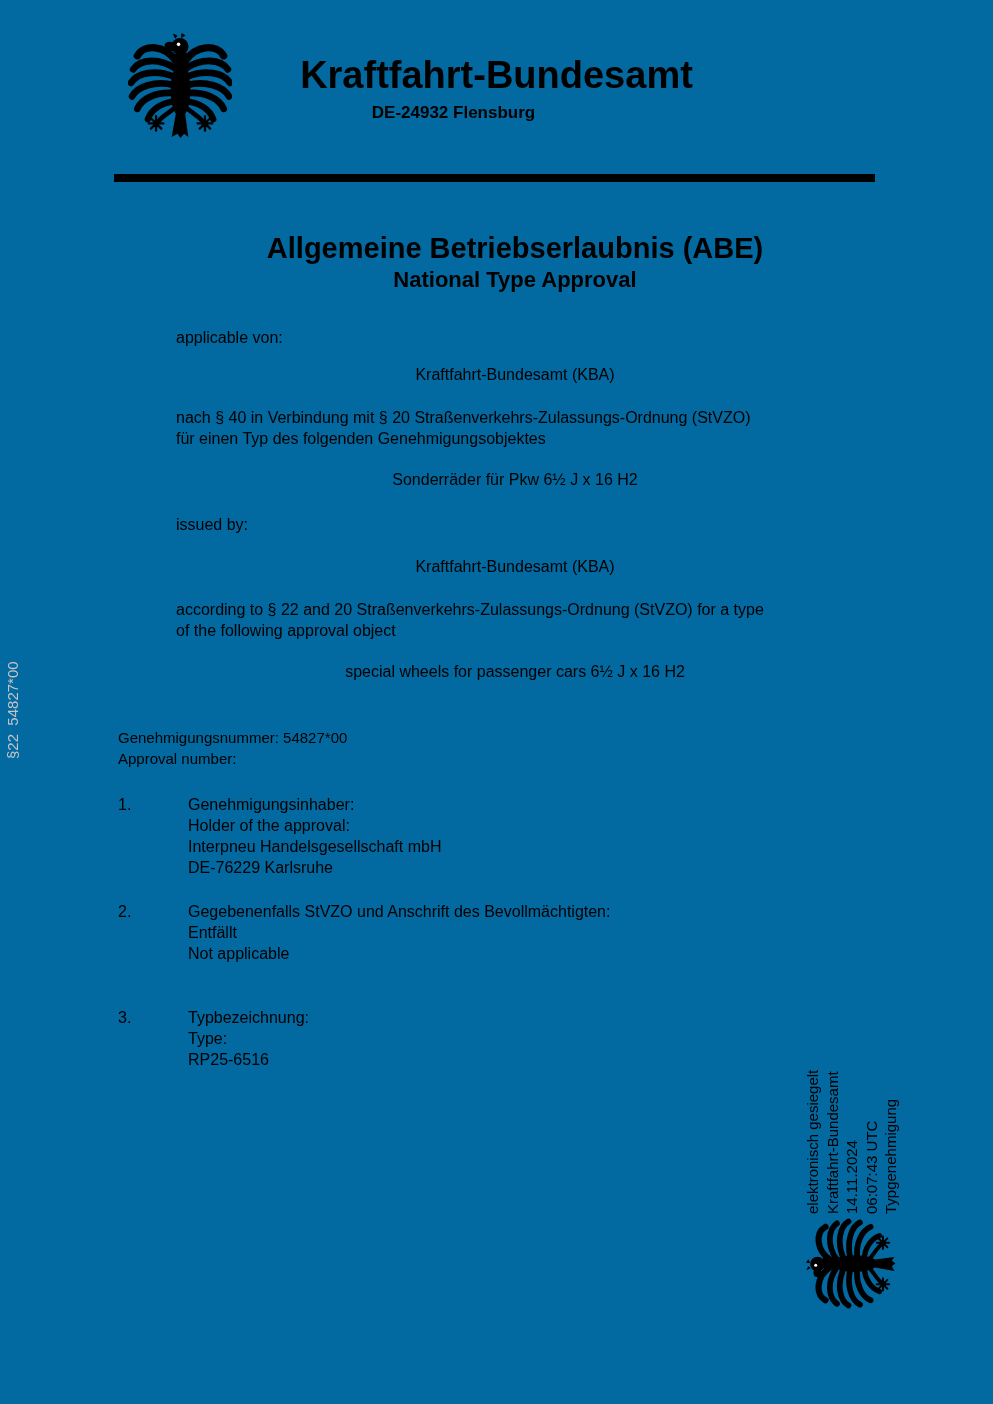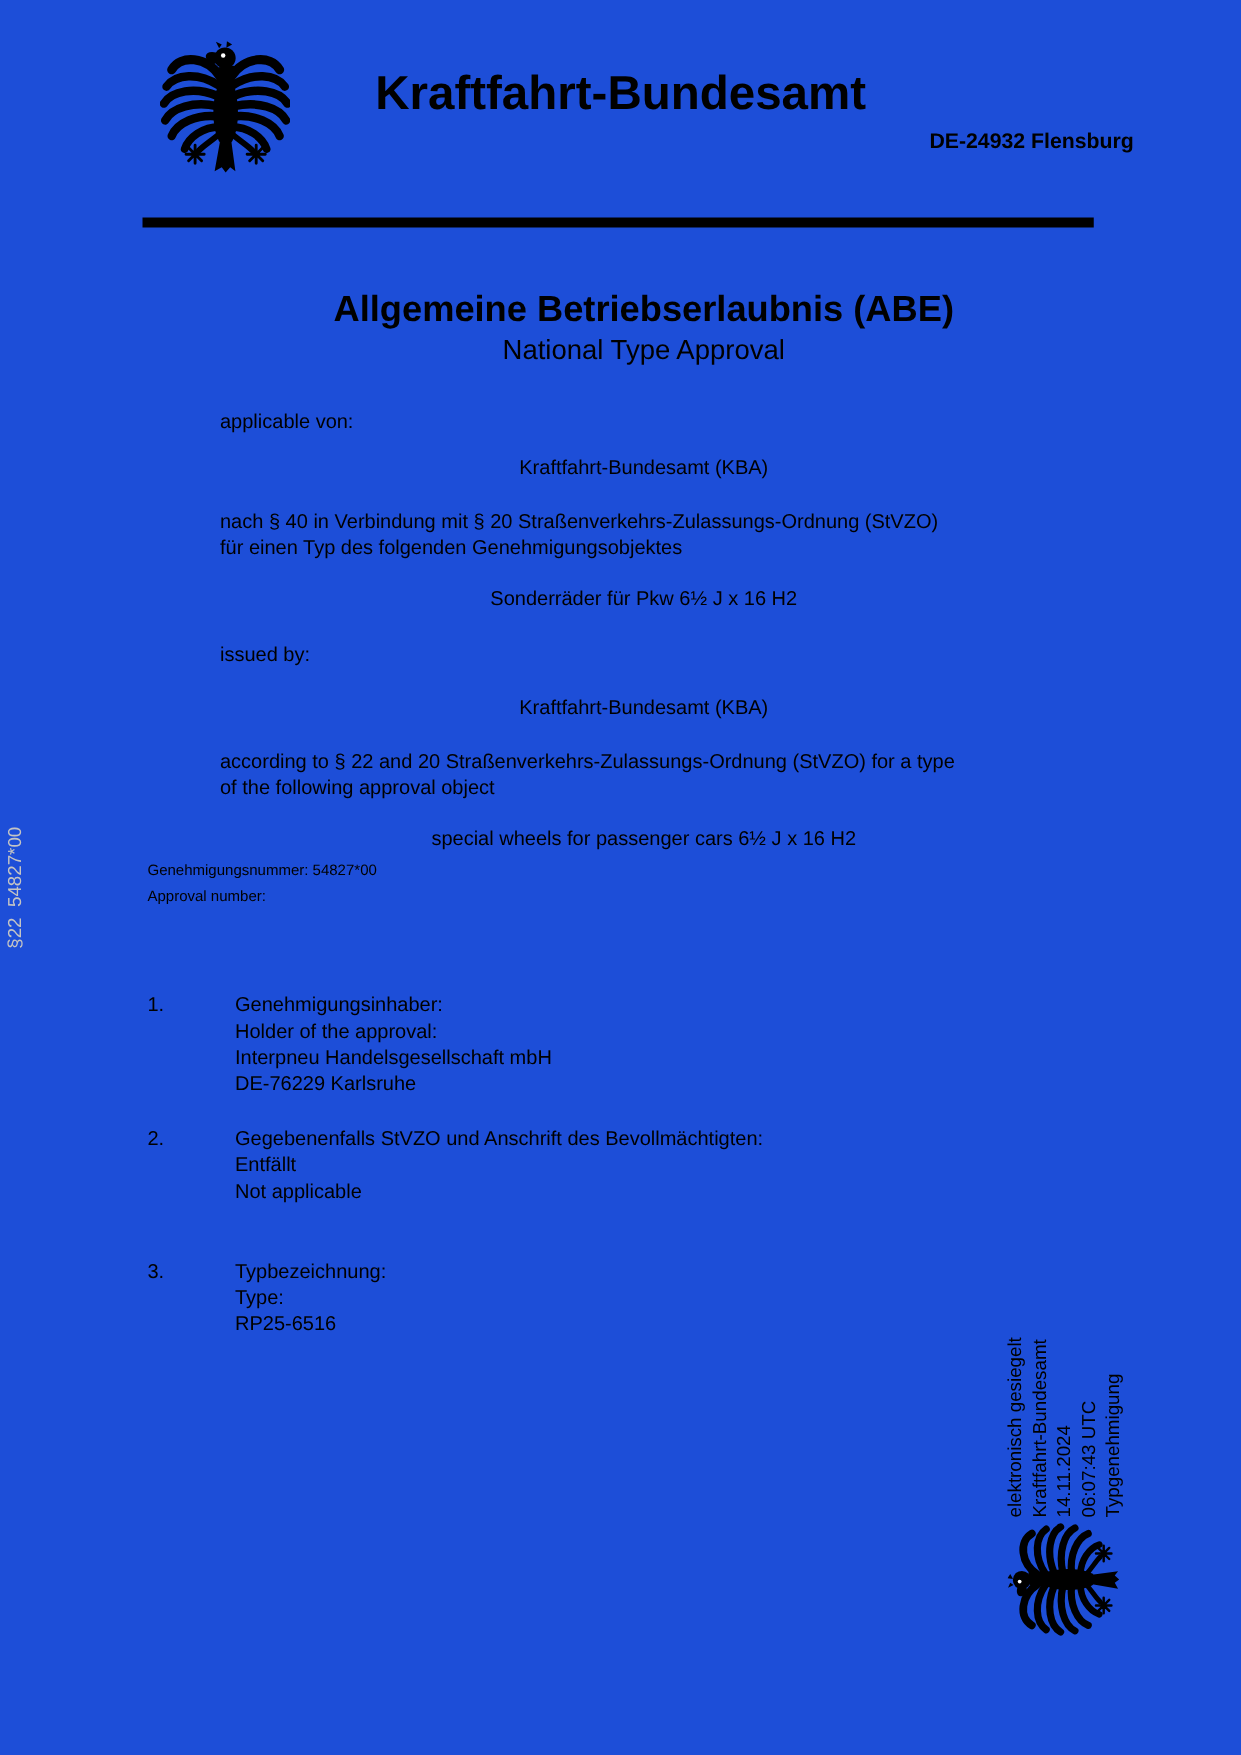--- a/index.html
+++ b/index.html
@@ -1,37 +1,37 @@
 <!DOCTYPE html>
 <html><head>
 <meta charset="utf-8">
 <style>
   html,body{margin:0;padding:0;background:#fff;}
   .page{
     position:relative;
     width:993px;height:1404px;
-    background:#1d4ed8;
+    background:#0369a1;
     color:#000;
     font-family:"Liberation Sans", sans-serif;
     overflow:hidden;
   }
   .abs{position:absolute;}
   .b{font-weight:normal;}
   .c{text-align:center;}
   .line{line-height:21px;white-space:pre;}
   .col{left:176px;width:678px;}
   .agency{left:0;top:54px;width:993px;text-align:center;font-size:38px;font-weight:bold;letter-spacing:0px;line-height:42px;}
-  .address{left:0;top:103px;width:907px;text-align:right;font-size:17px;font-weight:bold;line-height:20px;}
+  .address{left:0;top:103px;width:907px;text-align:center;font-size:17px;font-weight:bold;line-height:20px;}
   .rule{left:114px;top:174px;width:761px;height:8px;background:#000;}
   .title-de{top:231px;font-size:29px;font-weight:bold;line-height:34px;white-space:pre;}
-  .title-en{top:267px;font-size:22px;font-weight:normal;line-height:26px;white-space:pre;}
+  .title-en{top:267px;font-size:22px;font-weight:bold;line-height:26px;white-space:pre;}
   .body-text{font-size:16px;}
   .item{left:118px;display:flex;font-size:16px;}
   .item .num{width:70px;flex:0 0 70px;line-height:21px;}
-  .apprnum{left:118px;top:686px;font-size:12px;}
+  .apprnum{left:118px;top:727px;font-size:15px;}
   .watermark{
     left:-47px;top:691px;width:120px;height:16px;
     transform:rotate(-90deg);
     color:#c4c4c4;font-size:15px;line-height:16px;white-space:pre;
   }
   .seal-text{
     left:766px;top:1079px;width:172px;height:98px;
     transform:rotate(-90deg);
     font-size:15px;line-height:19.5px;
   }

